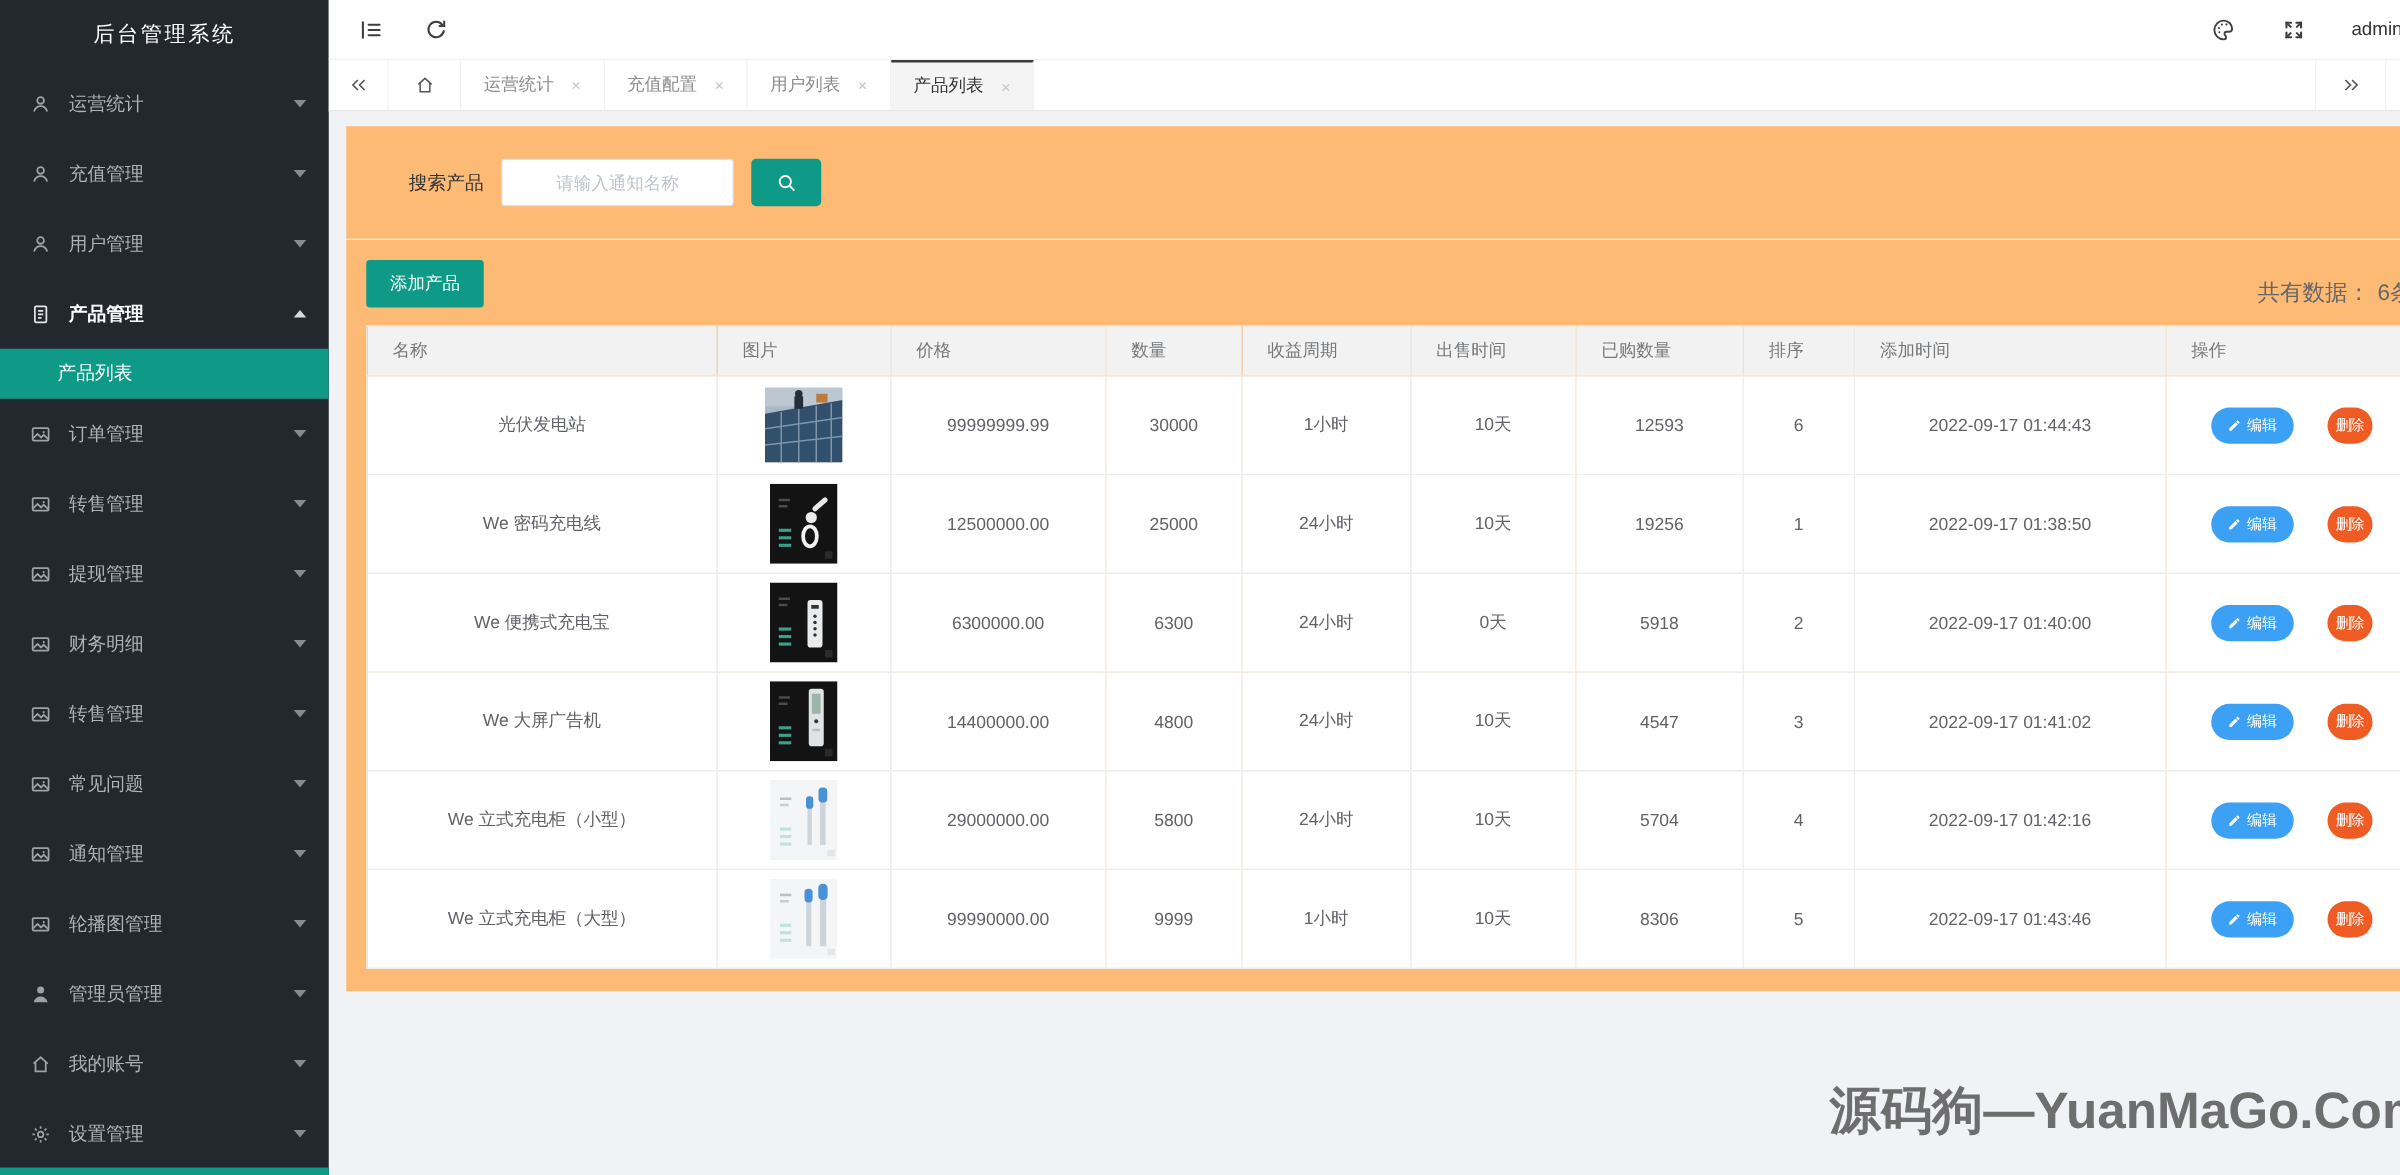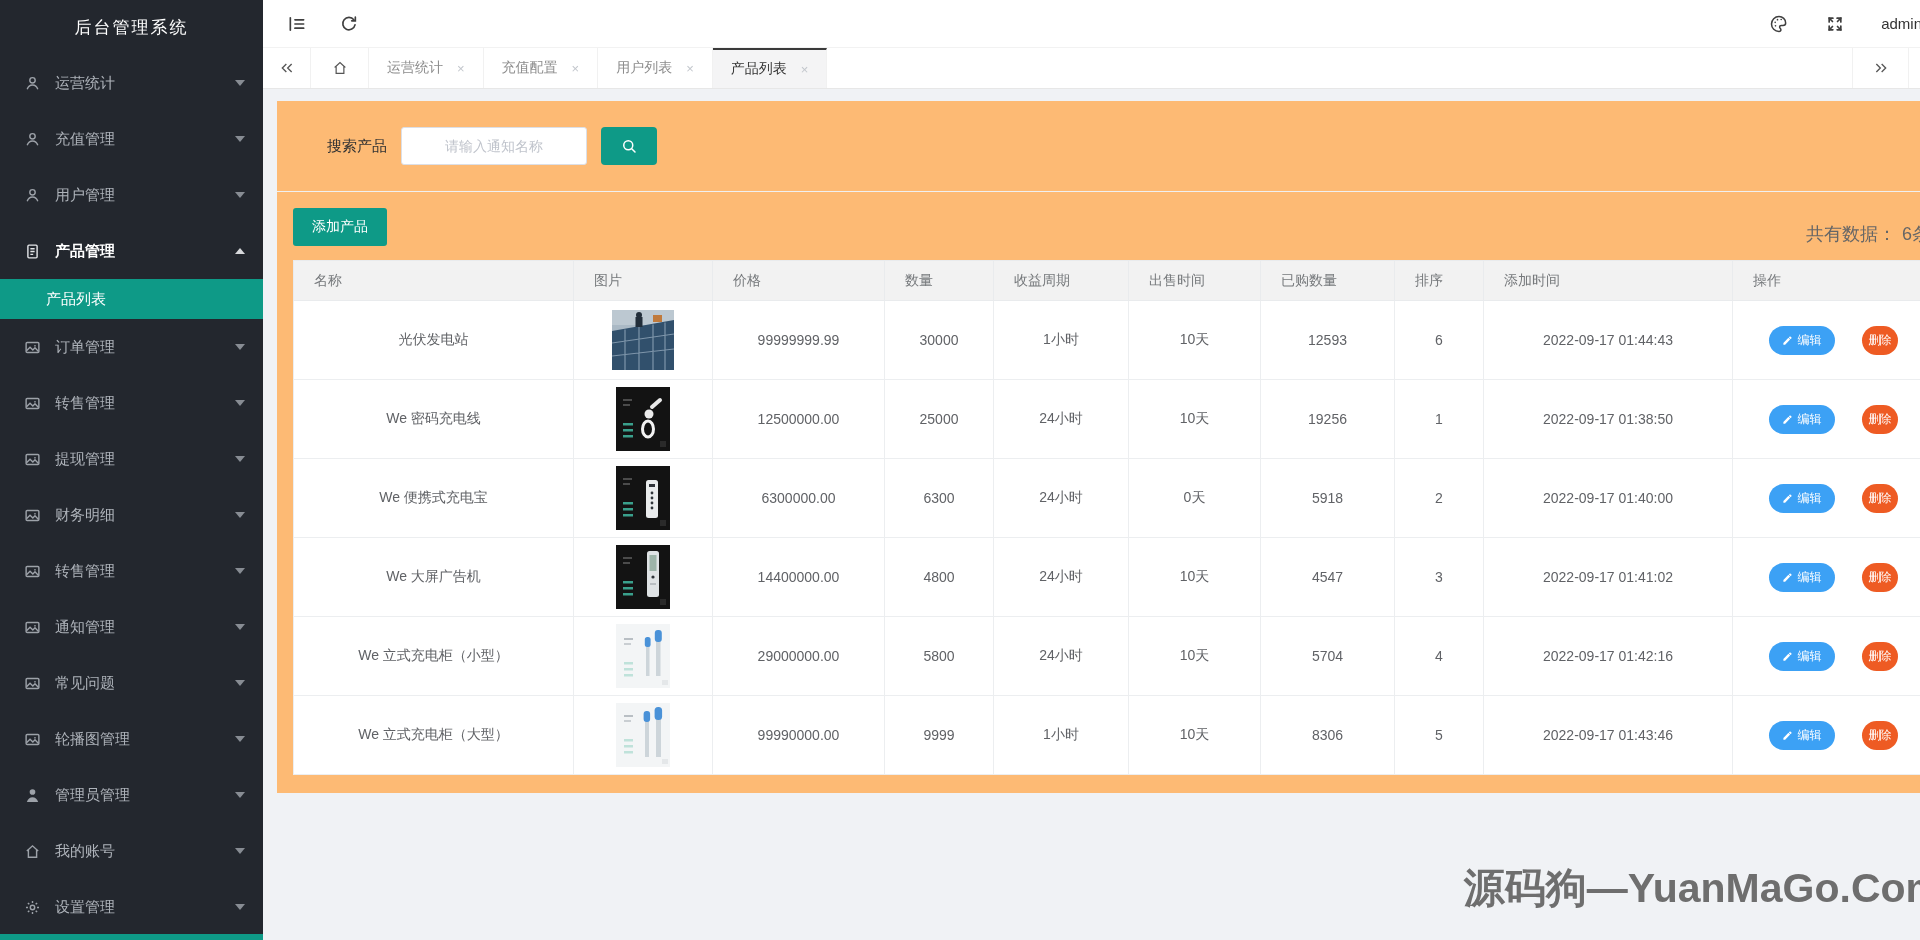--- a/index.html
+++ b/index.html
@@ -176,32 +176,32 @@
         <span class="caret"></span>
       </div>
       <div class="menu-item">
         <span class="mi-icon">
           <svg viewBox="0 0 24 24" fill="none" stroke="currentColor" stroke-width="2">
             <rect x="3" y="5" width="18" height="14" rx="1.5"></rect>
             <path d="M3.5 16.5l5-5 4 4 3-3 5 5"></path>
             <circle cx="15.5" cy="9.5" r="1.2" fill="currentColor" stroke="none"></circle>
           </svg>
         </span>
+        <span class="menu-label">常见问题</span>
+        <span class="caret"></span>
+      </div>
+      <div class="menu-item">
+        <span class="mi-icon">
+          <svg viewBox="0 0 24 24" fill="none" stroke="currentColor" stroke-width="2">
+            <rect x="3" y="5" width="18" height="14" rx="1.5"></rect>
+            <path d="M3.5 16.5l5-5 4 4 3-3 5 5"></path>
+            <circle cx="15.5" cy="9.5" r="1.2" fill="currentColor" stroke="none"></circle>
+          </svg>
+        </span>
         <span class="menu-label">通知管理</span>
-        <span class="caret"></span>
-      </div>
-      <div class="menu-item">
-        <span class="mi-icon">
-          <svg viewBox="0 0 24 24" fill="none" stroke="currentColor" stroke-width="2">
-            <rect x="3" y="5" width="18" height="14" rx="1.5"></rect>
-            <path d="M3.5 16.5l5-5 4 4 3-3 5 5"></path>
-            <circle cx="15.5" cy="9.5" r="1.2" fill="currentColor" stroke="none"></circle>
-          </svg>
-        </span>
-        <span class="menu-label">常见问题</span>
         <span class="caret"></span>
       </div>
       <div class="menu-item">
         <span class="mi-icon">
           <svg viewBox="0 0 24 24" fill="none" stroke="currentColor" stroke-width="2">
             <rect x="3" y="5" width="18" height="14" rx="1.5"></rect>
             <path d="M3.5 16.5l5-5 4 4 3-3 5 5"></path>
             <circle cx="15.5" cy="9.5" r="1.2" fill="currentColor" stroke="none"></circle>
           </svg>
         </span>

